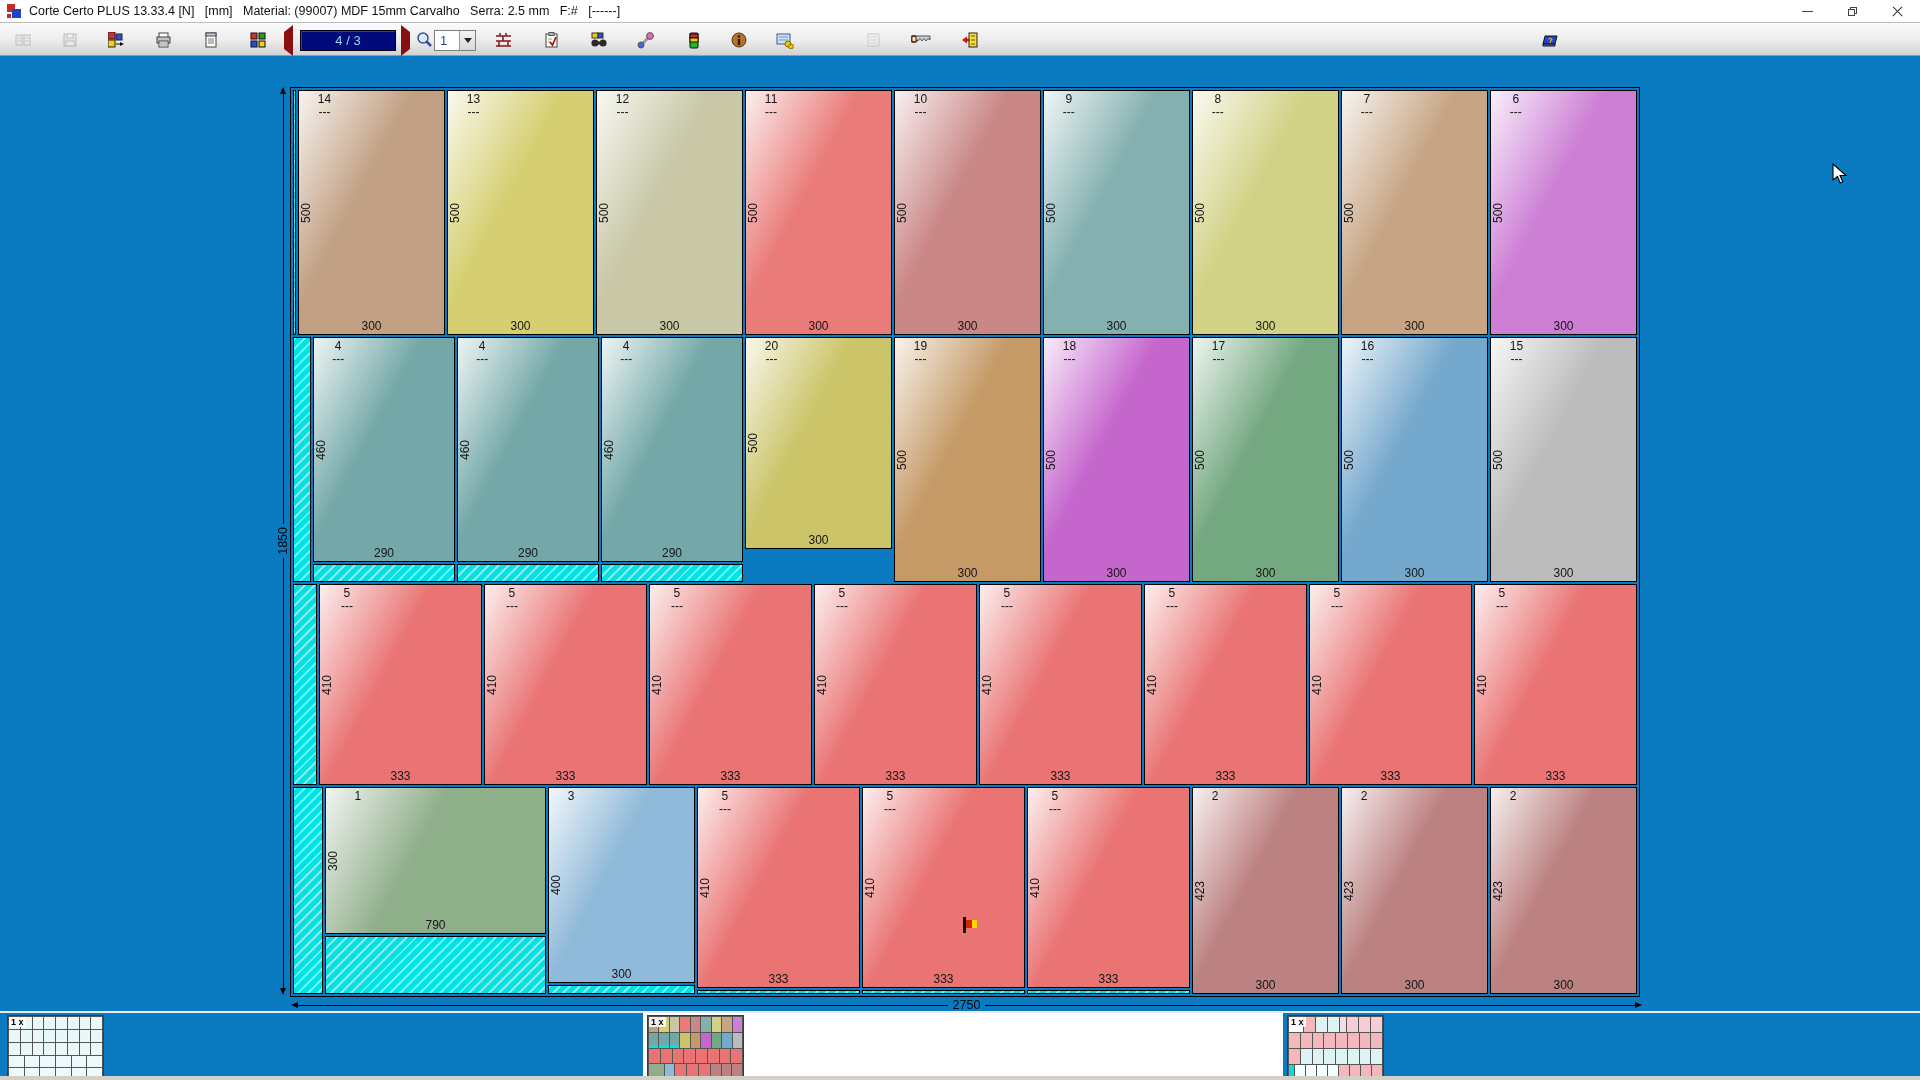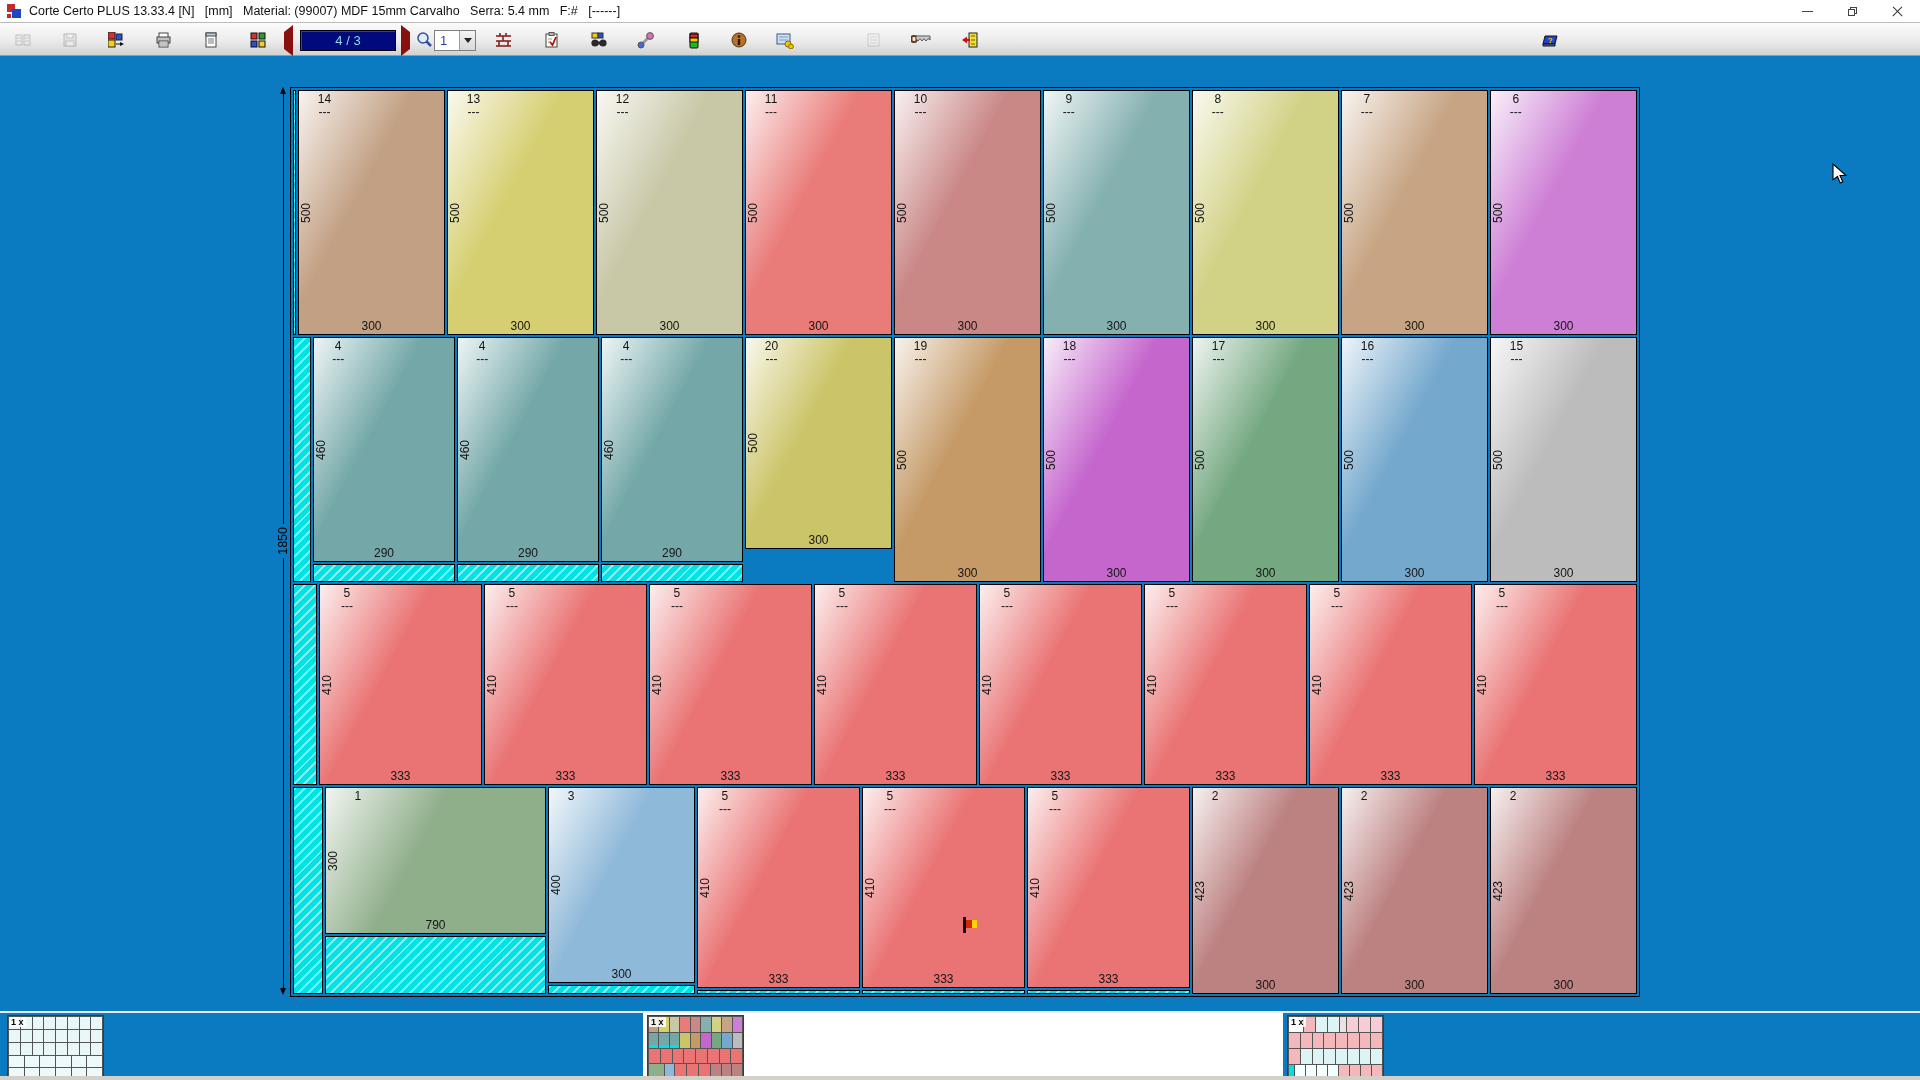--- a/index.html
+++ b/index.html
@@ -89,21 +89,21 @@
 </style>
 </head>
 <body>
 
 <div class="titlebar">
   <span class="appicon">
       <i class="sq1"></i>
       <i class="sq2"></i>
       <i class="sq3"></i>
     </span>
-  <span class="title-text">Corte Certo PLUS 13.33.4 [N]   [mm]   Material: (99007) MDF 15mm Carvalho   Serra: 5.4 mm   F:#   [------]</span>
+  <span class="title-text">Corte Certo PLUS 13.33.4 [N]   [mm]   Material: (99007) MDF 15mm Carvalho   Serra: 2.5 mm   F:#   [------]</span>
   <span class="winbtns">
     <span class="winbtn">
         <span class="min-glyph"></span>
       </span>
     <span class="winbtn">
         <span class="restore-glyph">
           <b></b>
           <i></i>
         </span>
       </span>
@@ -544,20 +544,27 @@
         <div class="piece-col grow" style="width: 147px;">
           <div class="piece" style="height: 207px; background: linear-gradient(118deg, rgba(255, 255, 255, 0.88), rgba(255, 255, 255, 0) 42%), rgb(188, 129, 129);">
             <div class="plab id">2</div>
             <div class="plab hl">423</div>
             <div class="plab wl">300</div>
           </div>
         </div>
       </div>
     </div>
 
+  <div class="hdim">
+    <span class="arr-lf"></span>
+    <span class="line"></span>
+    <span class="lab">2750</span>
+    <span class="line"></span>
+    <span class="arr-rt"></span>
+  </div>
 </div>
 
 <div class="marker">
   <span class="bar"></span>
     <span class="red"></span>
     <span class="yel"></span>
 </div>
 
 <svg class="cursor" width="16" height="22">
   <polygon points="1,1 1,17 5.5,13.5 8.2,20 10.8,18.8 8,12.5 14,12.5" fill="#ffffff" stroke="#000" stroke-width="1.1"></polygon>

